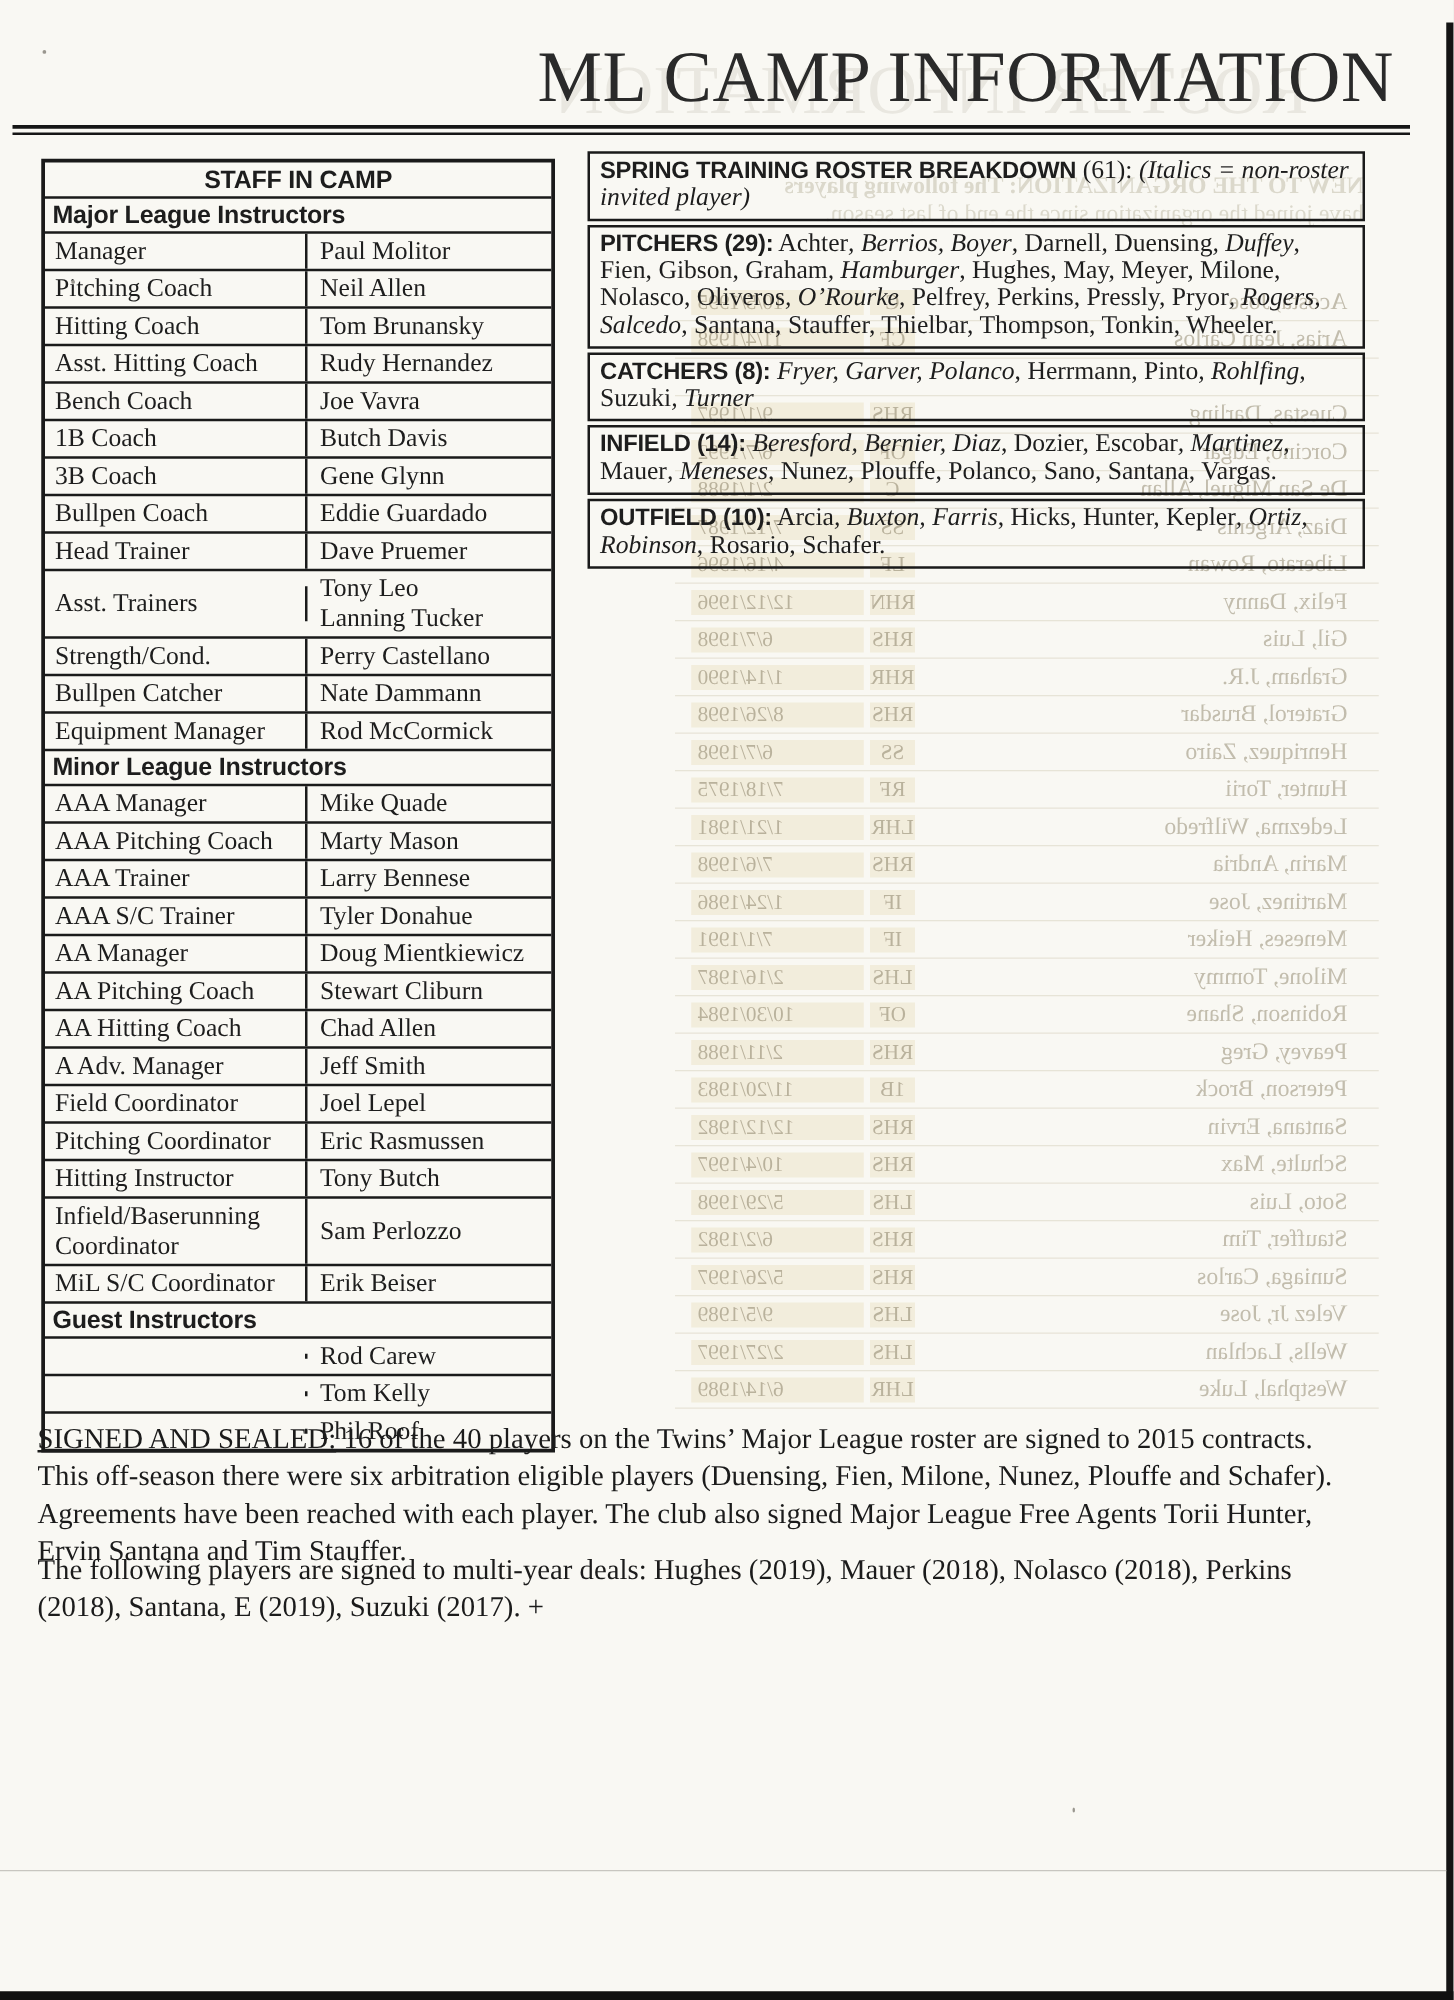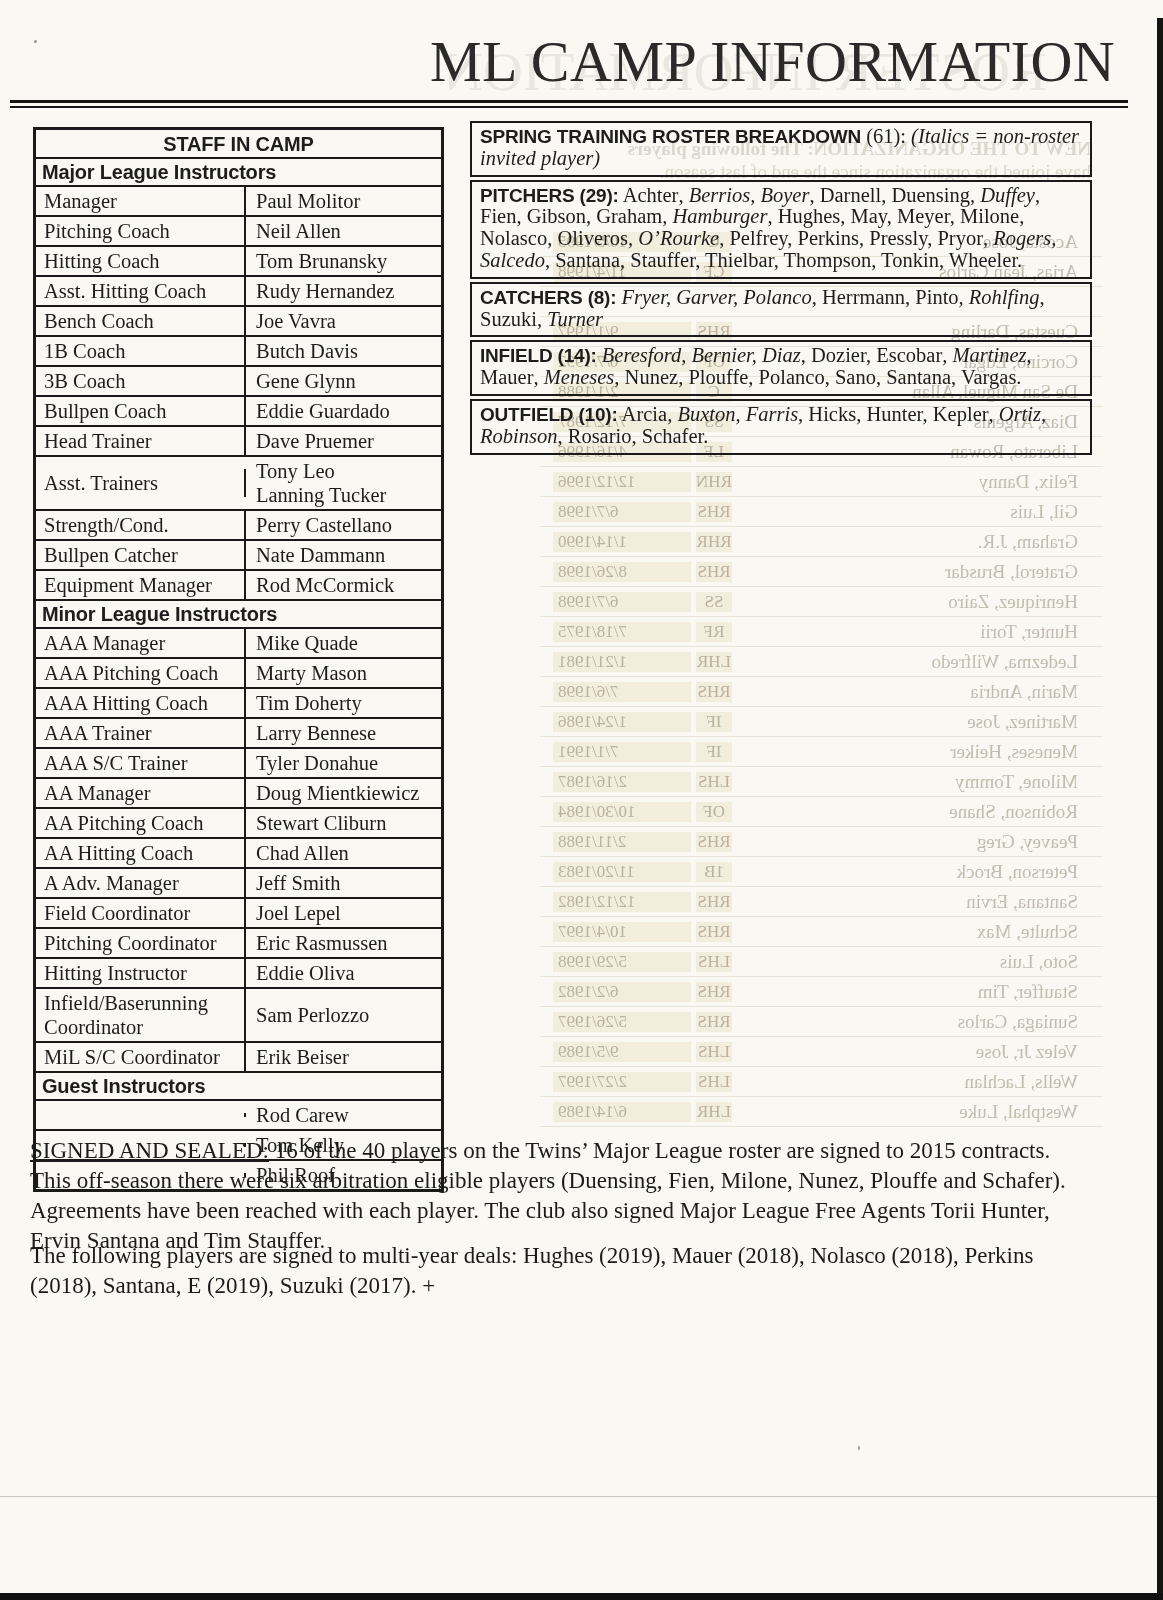--- a/index.html
+++ b/index.html
@@ -283,24 +283,20 @@
       <div class="srow ssec">Minor League Instructors</div>
       <div class="srow">
         <div class="scell-l">AAA Manager</div>
         <div class="scell-r">Mike Quade</div>
       </div>
       <div class="srow">
         <div class="scell-l">AAA Pitching Coach</div>
         <div class="scell-r">Marty Mason</div>
       </div>
       <div class="srow">
-        <div class="scell-l">AAA Hitting Coach</div>
-        <div class="scell-r">Tim Doherty</div>
-      </div>
-      <div class="srow">
         <div class="scell-l">AAA Trainer</div>
         <div class="scell-r">Larry Bennese</div>
       </div>
       <div class="srow">
         <div class="scell-l">AAA S/C Trainer</div>
         <div class="scell-r">Tyler Donahue</div>
       </div>
       <div class="srow">
         <div class="scell-l">AA Manager</div>
         <div class="scell-r">Doug Mientkiewicz</div>
@@ -320,21 +316,21 @@
       <div class="srow">
         <div class="scell-l">Field Coordinator</div>
         <div class="scell-r">Joel Lepel</div>
       </div>
       <div class="srow">
         <div class="scell-l">Pitching Coordinator</div>
         <div class="scell-r">Eric Rasmussen</div>
       </div>
       <div class="srow">
         <div class="scell-l">Hitting Instructor</div>
-        <div class="scell-r">Eddie Oliva</div>
+        <div class="scell-r">Tony Butch</div>
       </div>
       <div class="srow">
         <div class="scell-l">Infield/Baserunning Coordinator</div>
         <div class="scell-r">Sam Perlozzo</div>
       </div>
       <div class="srow">
         <div class="scell-l">MiL S/C Coordinator</div>
         <div class="scell-r">Erik Beiser</div>
       </div>
       <div class="srow ssec">Guest Instructors</div>

